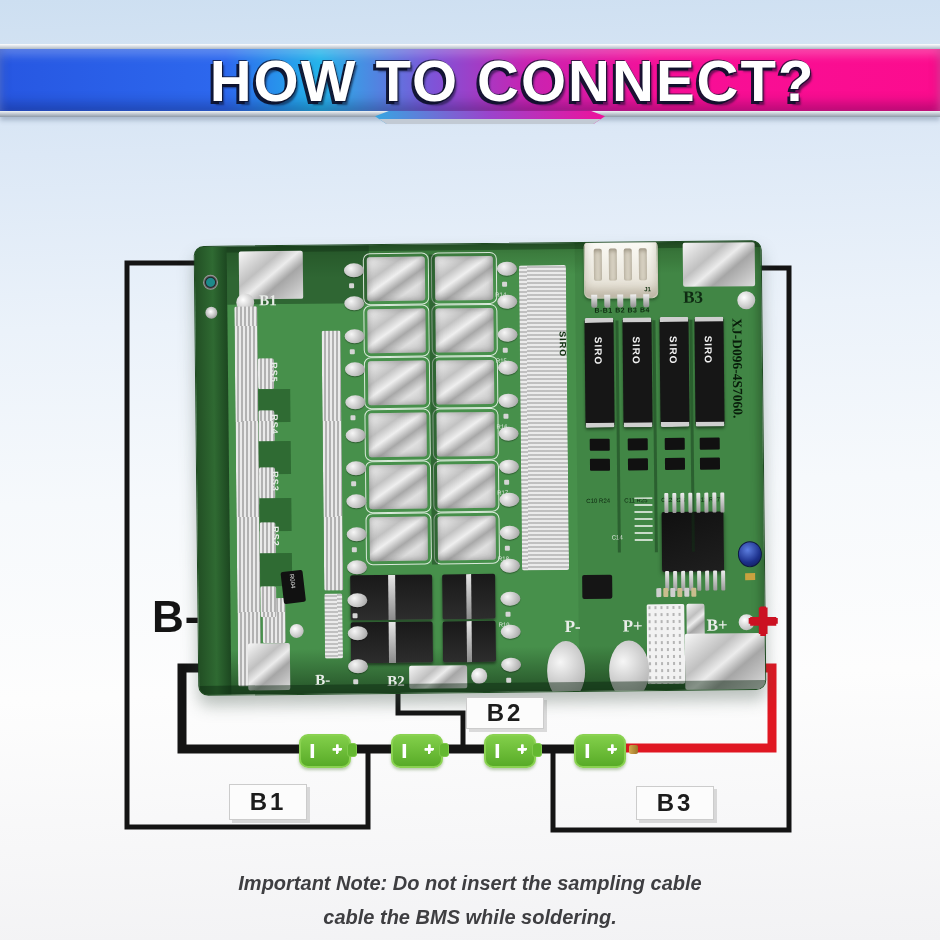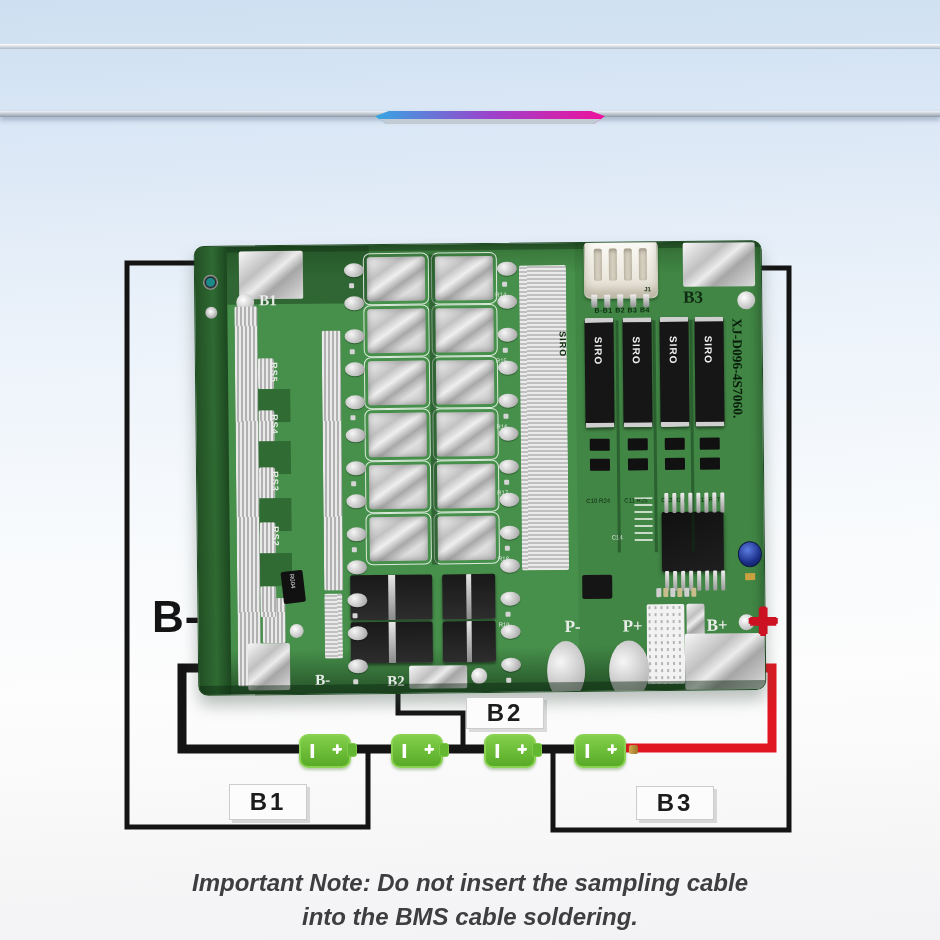--- a/index.html
+++ b/index.html
@@ -108,29 +108,32 @@
   .tag{position:absolute;z-index:3;background:#fcfcfc;border:1px solid #cccccc;
      box-shadow:3px 3px 0 rgba(120,120,120,.25);
      display:flex;align-items:center;justify-content:center;
      font-size:24px;font-weight:bold;letter-spacing:3px;color:#1c1c1c;}
   .bminus-big{position:absolute;left:152px;top:592px;z-index:3;font-size:44px;font-weight:bold;
      color:#141414;letter-spacing:1px;}
   .bplus-big{position:absolute;left:748px;top:590px;z-index:3;font-size:52px;font-weight:bold;
      color:#cb1122;text-shadow:1.5px 0 0 #cb1122,-1.5px 0 0 #cb1122,0 1.5px 0 #cb1122,0 -1.5px 0 #cb1122;}
 
   .note{position:absolute;left:0;top:866px;width:100%;text-align:center;z-index:3;
-     font-size:24px;line-height:34px;font-weight:bold;font-style:italic;color:#3e3e41;}
+     font-size:20px;line-height:34px;font-weight:bold;font-style:italic;color:#3e3e41;}
 </style>
 </head>
 <body>
 
 <div class="stage">
 
   <div class="banner">
     <div class="banner-edge-top"></div>
+    <div class="banner-main">
+      <div class="banner-title">HOW TO CONNECT?</div>
+    </div>
     <div class="banner-edge-bottom"></div>
     <div class="banner-tab"></div>
   </div>
 
 
   <svg class="wires" width="940" height="940" viewBox="0 0 940 940">
     <path d="M210 263 H127 V827 H368 V752" fill="none" stroke="#141414" stroke-width="5" stroke-linejoin="miter"></path>
     <path d="M214 668 H182 V749 H308" fill="none" stroke="#141414" stroke-width="9"></path>
     <path d="M300 749 H622" fill="none" stroke="#141414" stroke-width="9"></path>
     <path d="M398 684 V713 H463 V749" fill="none" stroke="#141414" stroke-width="5"></path>
@@ -381,16 +384,16 @@
   </div>
 
   <div class="bminus-big">B-</div>
   <div class="bplus-big">+</div>
   <div class="tag" style="left:229px;top:784px;width:76px;height:34px;">B1</div>
   <div class="tag" style="left:466px;top:697px;width:76px;height:30px;">B2</div>
   <div class="tag" style="left:636px;top:786px;width:76px;height:32px;">B3</div>
 
   <div class="note">
     <div>Important Note: Do not insert the sampling cable</div>
-    <div>into the BMS cable soldering.</div>
+    <div>cable the BMS while soldering.</div>
   </div>
 
 </div>
 
 </body></html>

